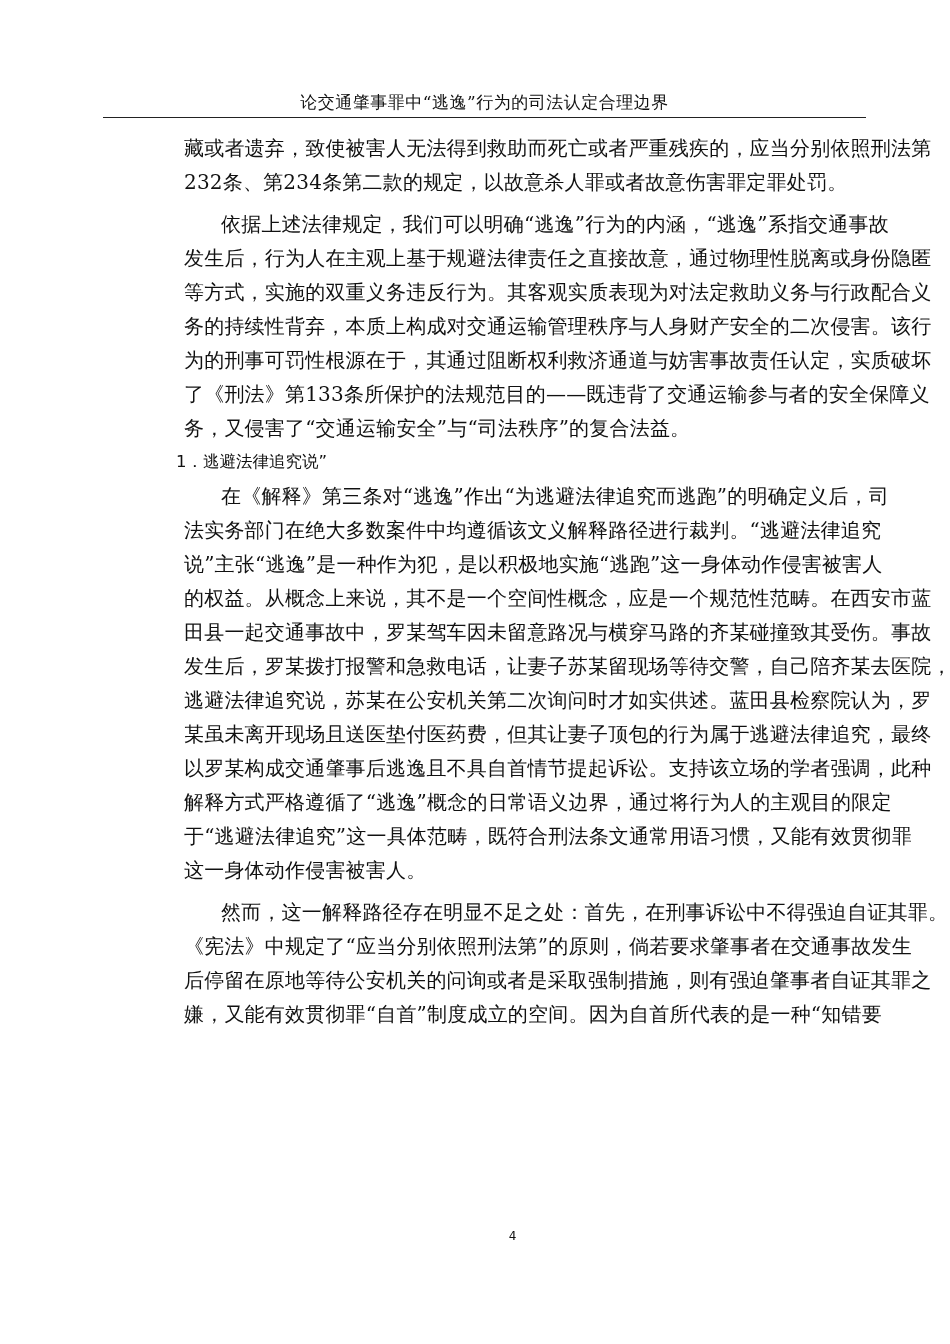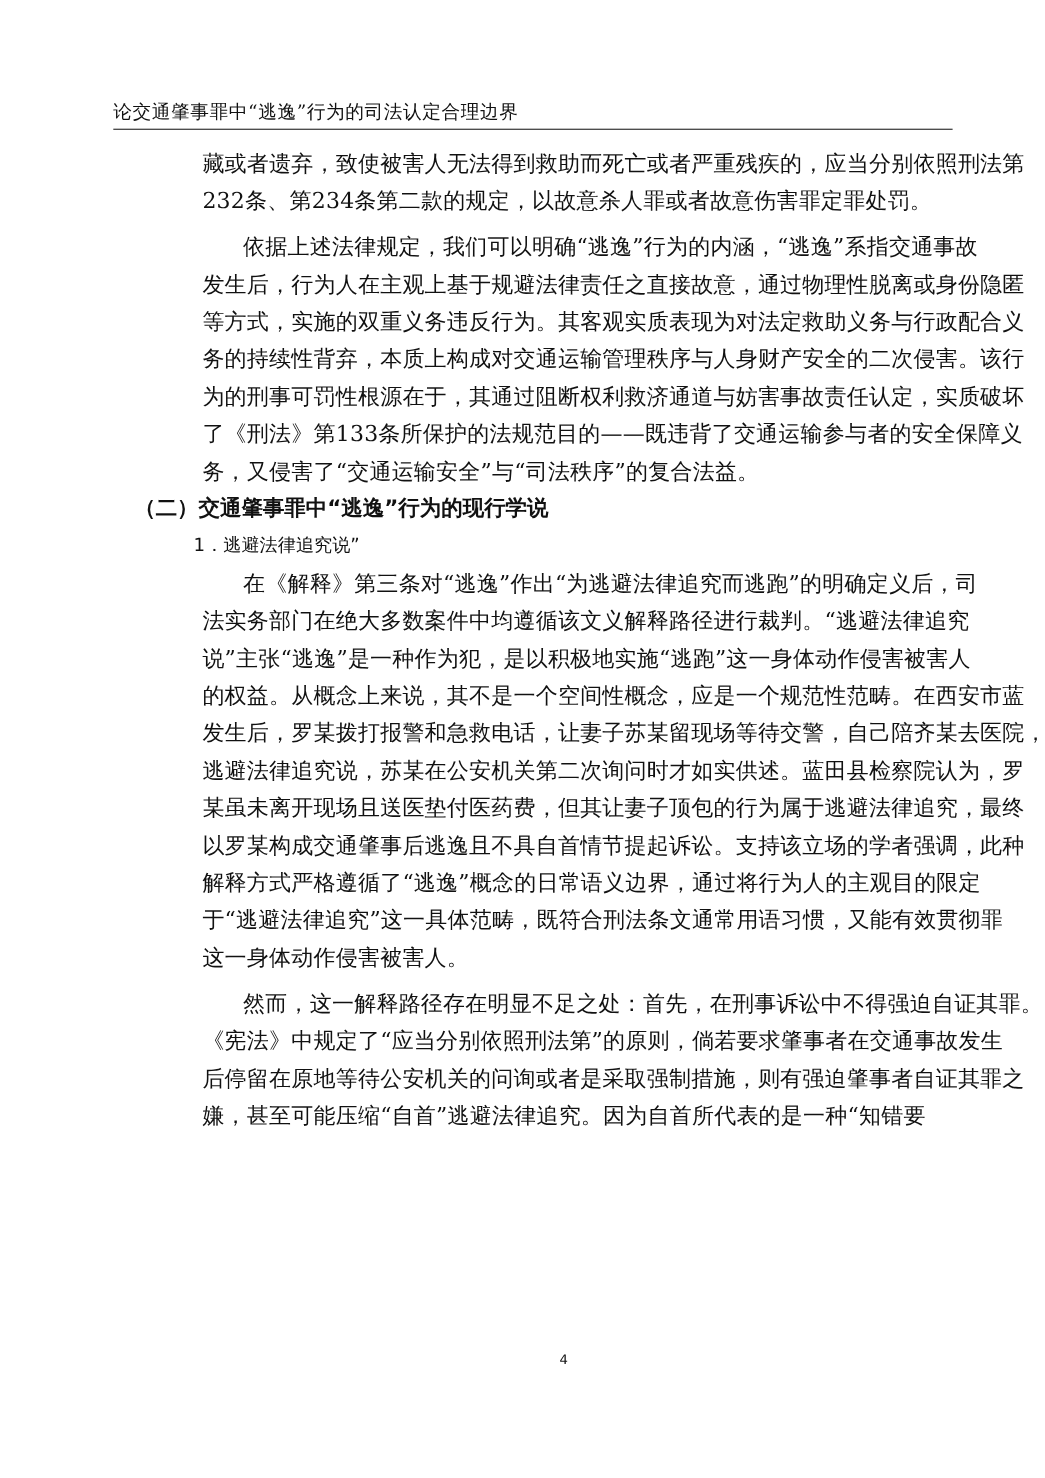--- a/index.html
+++ b/index.html
@@ -13,21 +13,21 @@
     position: relative;
     overflow: hidden;
     color: #111111;
     font-family: "DejaVu Serif", "Liberation Serif", serif;
   }
   .page-header {
     position: absolute;
     left: 103px;
     width: 763px;
     top: 91px;
-    text-align: left;
+    text-align: center;
     font-size: 17px;
     letter-spacing: 0.5px;
     line-height: 22px;
     padding-bottom: 4px;
     border-bottom: 1.5px solid #222;
   }
   .body-area {
     position: absolute;
     left: 136px;
     top: 131px;
@@ -95,41 +95,41 @@
   <div>
     <div class="line justify indent">依据上述法律规定，我们可以明确“逃逸”行为的内涵，“逃逸”系指交通事故</div>
     <div class="line justify">发生后，行为人在主观上基于规避法律责任之直接故意，通过物理性脱离或身份隐匿</div>
     <div class="line justify">等方式，实施的双重义务违反行为。其客观实质表现为对法定救助义务与行政配合义</div>
     <div class="line justify">务的持续性背弃，本质上构成对交通运输管理秩序与人身财产安全的二次侵害。该行</div>
     <div class="line justify">为的刑事可罚性根源在于，其通过阻断权利救济通道与妨害事故责任认定，实质破坏</div>
     <div class="line justify">了《刑法》第133条所保护的法规范目的——既违背了交通运输参与者的安全保障义</div>
     <div class="line">务，又侵害了“交通运输安全”与“司法秩序”的复合法益。</div>
   </div>
 
-  <div class="h2">（二）交通肇事罪中“逃逸”行为的现行学说</div>
   <div class="h3">1．逃避法律追究说”</div>
 
   <div>
     <div class="line justify indent">在《解释》第三条对“逃逸”作出“为逃避法律追究而逃跑”的明确定义后，司</div>
     <div class="line">法实务部门在绝大多数案件中均遵循该文义解释路径进行裁判。“逃避法律追究</div>
     <div class="line justify">说”主张“逃逸”是一种作为犯，是以积极地实施“逃跑”这一身体动作侵害被害人</div>
     <div class="line justify">的权益。从概念上来说，其不是一个空间性概念，应是一个规范性范畴。在西安市蓝</div>
+    <div class="line justify">田县一起交通事故中，罗某驾车因未留意路况与横穿马路的齐某碰撞致其受伤。事故</div>
     <div class="line justify">发生后，罗某拨打报警和急救电话，让妻子苏某留现场等待交警，自己陪齐某去医院，</div>
     <div class="line justify">逃避法律追究说，苏某在公安机关第二次询问时才如实供述。蓝田县检察院认为，罗</div>
     <div class="line justify">某虽未离开现场且送医垫付医药费，但其让妻子顶包的行为属于逃避法律追究，最终</div>
     <div class="line justify">以罗某构成交通肇事后逃逸且不具自首情节提起诉讼。支持该立场的学者强调，此种</div>
     <div class="line">解释方式严格遵循了“逃逸”概念的日常语义边界，通过将行为人的主观目的限定</div>
     <div class="line justify">于“逃避法律追究”这一具体范畴，既符合刑法条文通常用语习惯，又能有效贯彻罪</div>
     <div class="line">这一身体动作侵害被害人。</div>
   </div>
 
   <div class="gap"></div>
 
   <div>
     <div class="line justify indent">然而，这一解释路径存在明显不足之处：首先，在刑事诉讼中不得强迫自证其罪。</div>
     <div class="line justify">《宪法》中规定了“应当分别依照刑法第”的原则，倘若要求肇事者在交通事故发生</div>
     <div class="line justify">后停留在原地等待公安机关的问询或者是采取强制措施，则有强迫肇事者自证其罪之</div>
-    <div class="line">嫌，甚至可能压缩“自首”逃避法律追究。因为自首所代表的是一种“知错要</div>
+    <div class="line">嫌，又能有效贯彻罪“自首”制度成立的空间。因为自首所代表的是一种“知错要</div>
   </div>
 
 </div>
 
 <div class="page-number">4</div>
 
 </body></html>

